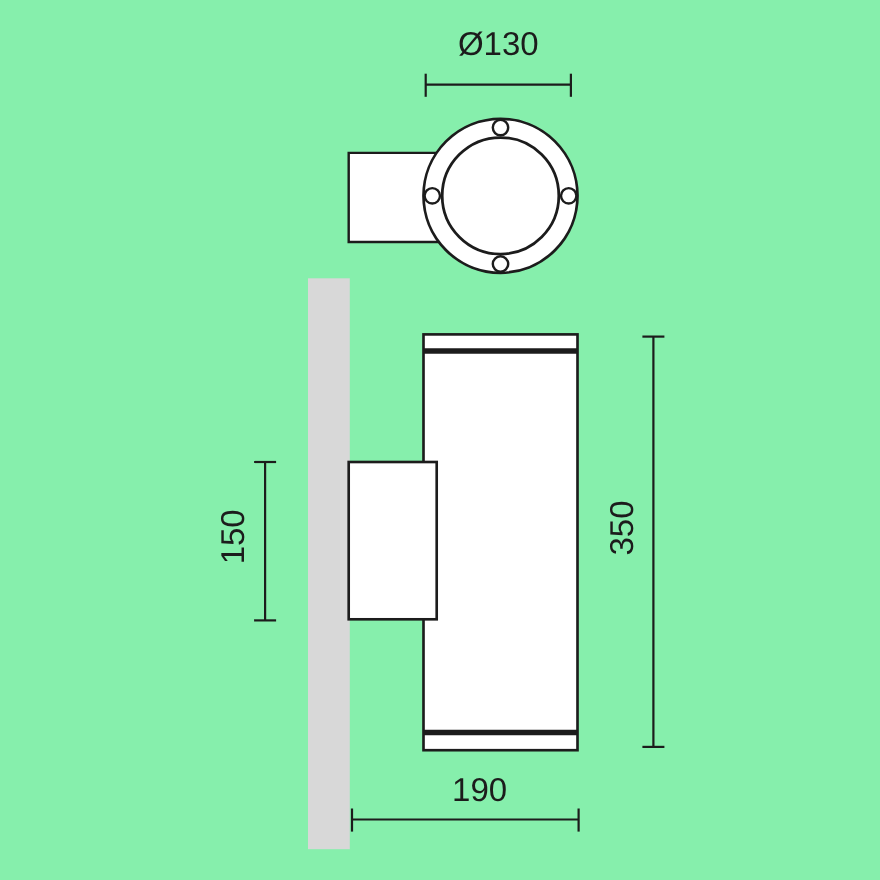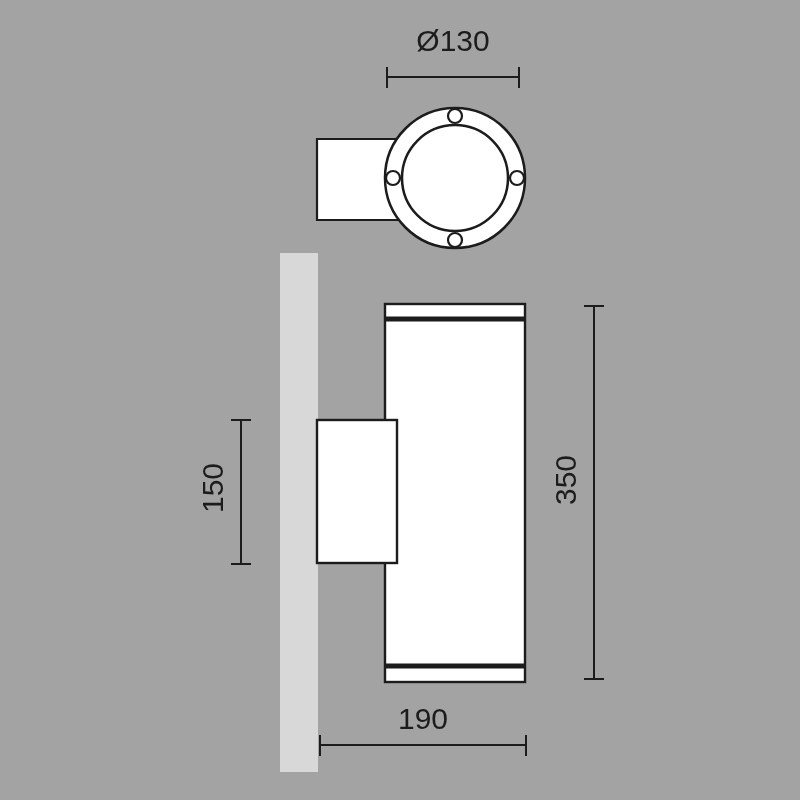--- a/index.html
+++ b/index.html
@@ -4,21 +4,21 @@
 <style>
   html, body {
     margin: 0;
     padding: 0;
     background: #ffffff;
   }
   .canvas {
     position: relative;
     width: 800px;
     height: 800px;
-    background: #a3a3a3;
+    background: #86efac;
     overflow: hidden;
     font-family: "Liberation Sans", "DejaVu Sans", sans-serif;
   }
   .drawing-svg {
     position: absolute;
     left: 0;
     top: 0;
     width: 800px;
     height: 800px;
   }
@@ -93,15 +93,15 @@
       <line x1="526" y1="735" x2="526" y2="756" stroke="#1c1c1c" stroke-width="2"></line>
     </g>
   </svg>
 
   <div class="dim-label h-center" style="left: 453px; top: 25px;">Ø130</div>
 
   <div class="dim-label rotated" style="left: 171px; top: 472px;">150</div>
 
   <div class="dim-label rotated" style="left: 524px; top: 464px;">350</div>
 
-  <div class="dim-label h-center" style="left: 423px; top: 703px;">190</div>
+  <div class="dim-label h-center" style="left: 436px; top: 703px;">190</div>
 
 </div>
 
 </body></html>

